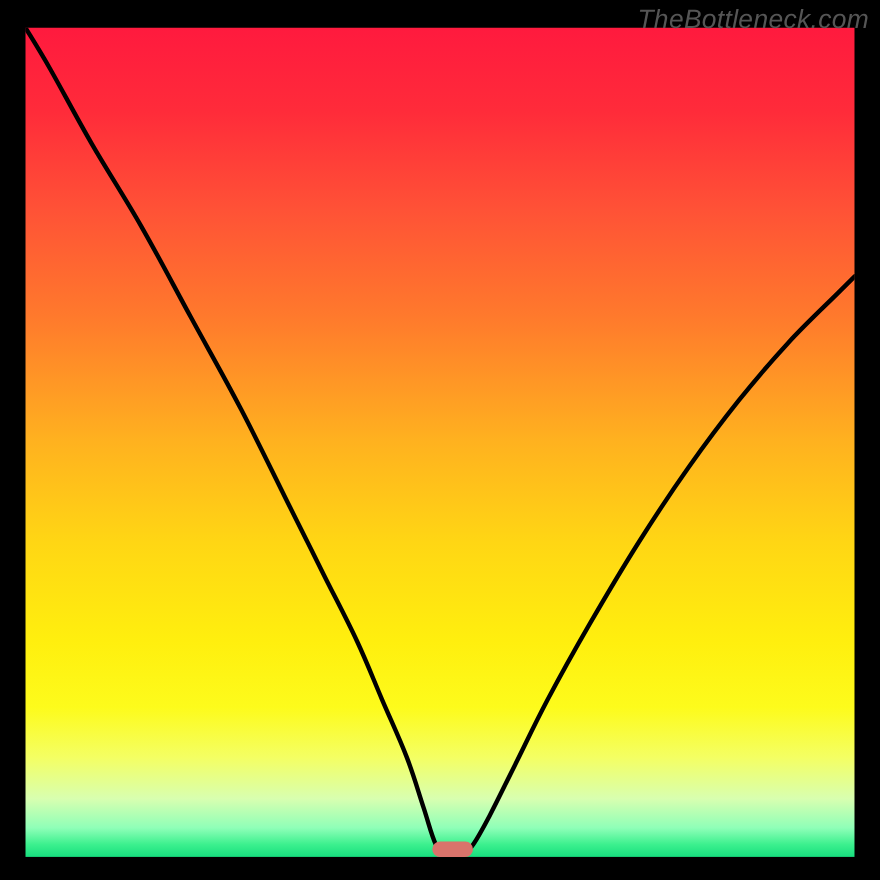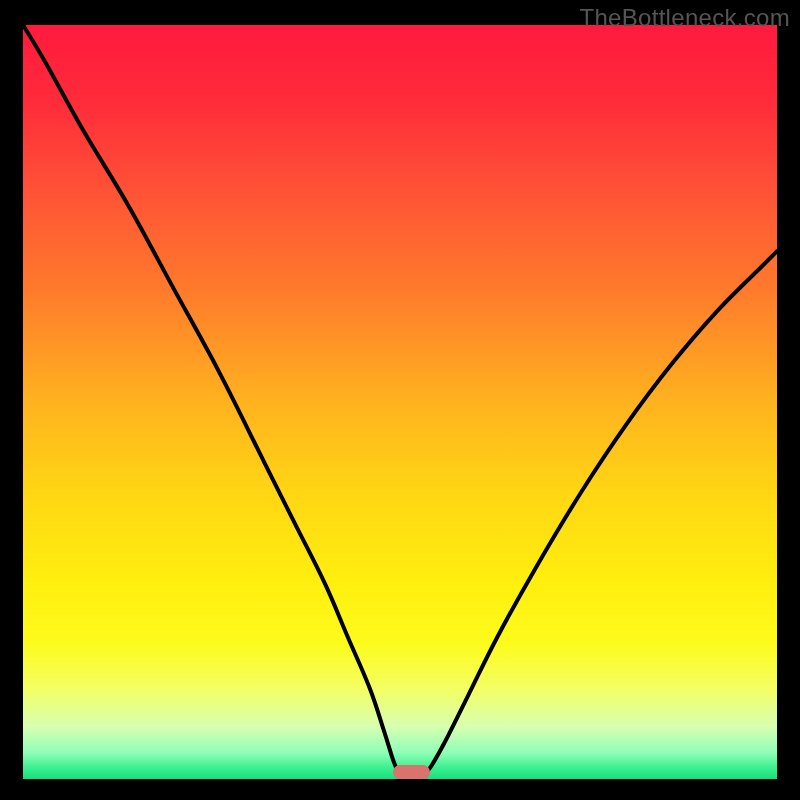--- a/index.html
+++ b/index.html
@@ -19,20 +19,21 @@
   }
   .watermark {
     position: absolute;
     top: 4px;
     right: 10px;
     color: #555;
     font-size: 24px;
     font-weight: 500;
     letter-spacing: 0.3px;
     z-index: 5;
+    font-style: italic;
   }
   .plot-wrap {
     position: absolute;
     left: 23px;
     top: 25px;
     width: 754px;
     height: 754px;
     background: #000;
   }
   svg {

